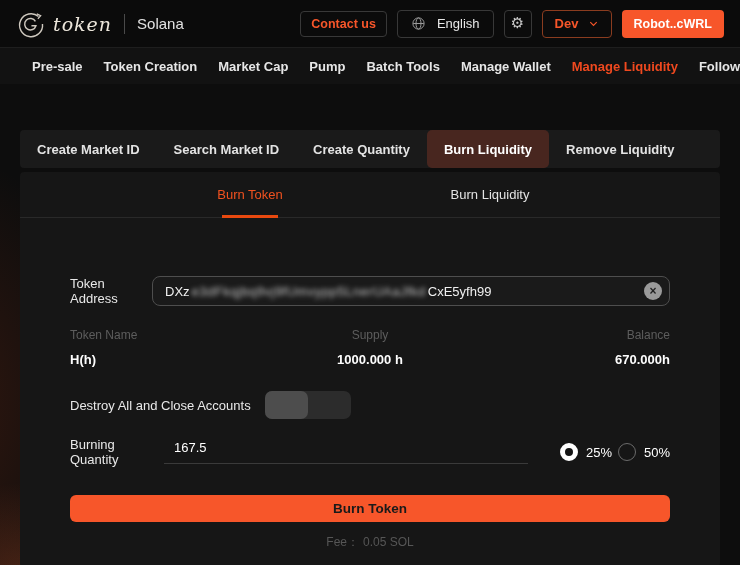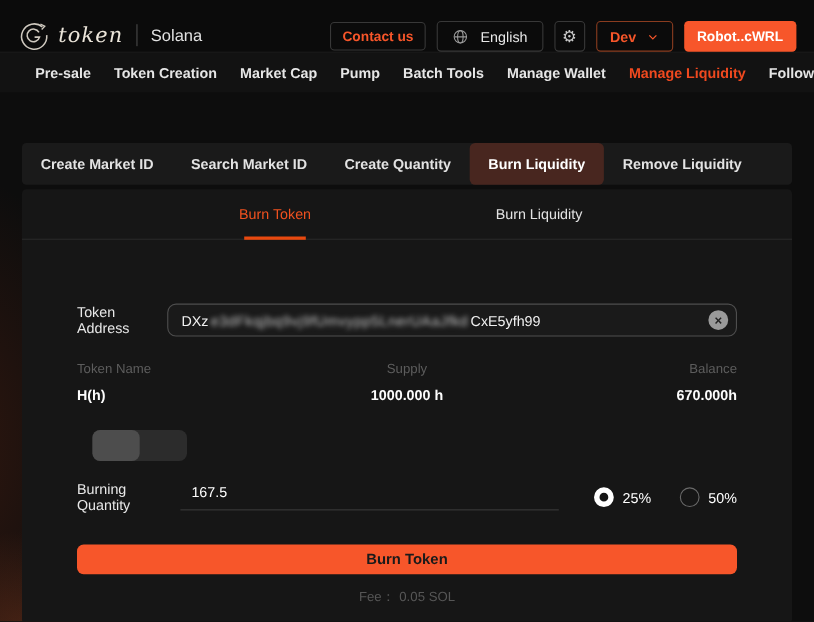--- a/index.html
+++ b/index.html
@@ -14,21 +14,21 @@
   body::before{
     content:""; position:absolute; inset:0; z-index:0; pointer-events:none;
     background:
       radial-gradient(230px 360px at -50px 72%, rgba(140,48,20,0.28), rgba(0,0,0,0) 70%),
       radial-gradient(170px 130px at 25px 102%, rgba(196,84,40,0.30), rgba(0,0,0,0) 72%);
   }
   .stack{ position:relative; z-index:1; }
 
   
   .header{ height:48px; background:#0b0b0b; border-bottom:1px solid #1e1e1e;
-    display:flex; align-items:flex-end; padding:0 16px; }
+    display:flex; align-items:center; padding:0 16px; }
   .logo{ display:flex; align-items:center; }
   .logo-mark{ width:30px; height:30px; display:block; }
   .brand{ font-family:"DejaVu Serif",serif; font-style:italic; font-size:19px;
     color:#ece6db; margin-left:7px; letter-spacing:1px; }
   .logo-divider{ width:1px; height:20px; background:#4a4a4a; margin:0 12px; }
   .network{ font-size:15px; color:#e2e2e2; }
   .header-right{ margin-left:auto; display:flex; align-items:center; gap:10px; }
   .hbtn{ display:flex; align-items:center; justify-content:center; height:28px;
     border:1px solid #383838; border-radius:4px; background:transparent;
     font-size:12.5px; color:#e8e8e8; cursor:pointer; }
@@ -91,21 +91,21 @@
   .switch{ margin-left:14px; width:86px; height:28px; background:#2c2c2c;
     border-radius:7px; position:relative; cursor:pointer; }
   .switch-knob{ position:absolute; left:0; top:0; width:43px; height:28px;
     background:#4d4d4d; border-radius:7px; }
 
   .qty-row{ margin-top:18px; display:flex; align-items:center; }
   .qty-label{ width:94px; }
   .qty-input{ flex:1; background:transparent; border:none; outline:none;
     border-bottom:1px solid #3a3a3a; color:#fff; font-size:13px;
     font-family:inherit; padding:0 0 8px 10px; margin-right:32px; }
-  .radio-group{ display:flex; align-items:center; gap:26px; flex:none; }
+  .radio-group{ display:flex; align-items:center; gap:6px; flex:none; }
   .radio-option{ display:flex; align-items:center; gap:8px; cursor:pointer; }
   .radio{ width:18px; height:18px; border-radius:50%; }
   .radio.selected{ border:5px solid #ffffff; background:#141414; }
   .radio.unselected{ border:1px solid #6a6a6a; background:transparent; }
   .radio-label{ font-size:13px; color:#fff; }
 
   .submit-btn{ display:block; width:100%; margin-top:28px; height:27px;
     border:none; border-radius:6px; background:#f7562a; color:#1a1a1a;
     font-size:13.5px; font-weight:700; font-family:inherit; cursor:pointer; }
 
@@ -203,20 +203,21 @@
           <div class="info-label">Supply</div>
           <div class="info-value">1000.000 h</div>
         </div>
         <div class="info-col-r">
           <div class="info-label">Balance</div>
           <div class="info-value">670.000h</div>
         </div>
       </div>
 
       <div class="toggle-row">
+        <span class="field-label">Destroy All and Close Accounts</span>
         <div class="switch">
           <div class="switch-knob"></div>
         </div>
       </div>
 
       <div class="qty-row">
         <span class="field-label qty-label">Burning Quantity</span>
         <input class="qty-input" value="167.5" style="">
         <div class="radio-group">
           <div class="radio-option">

